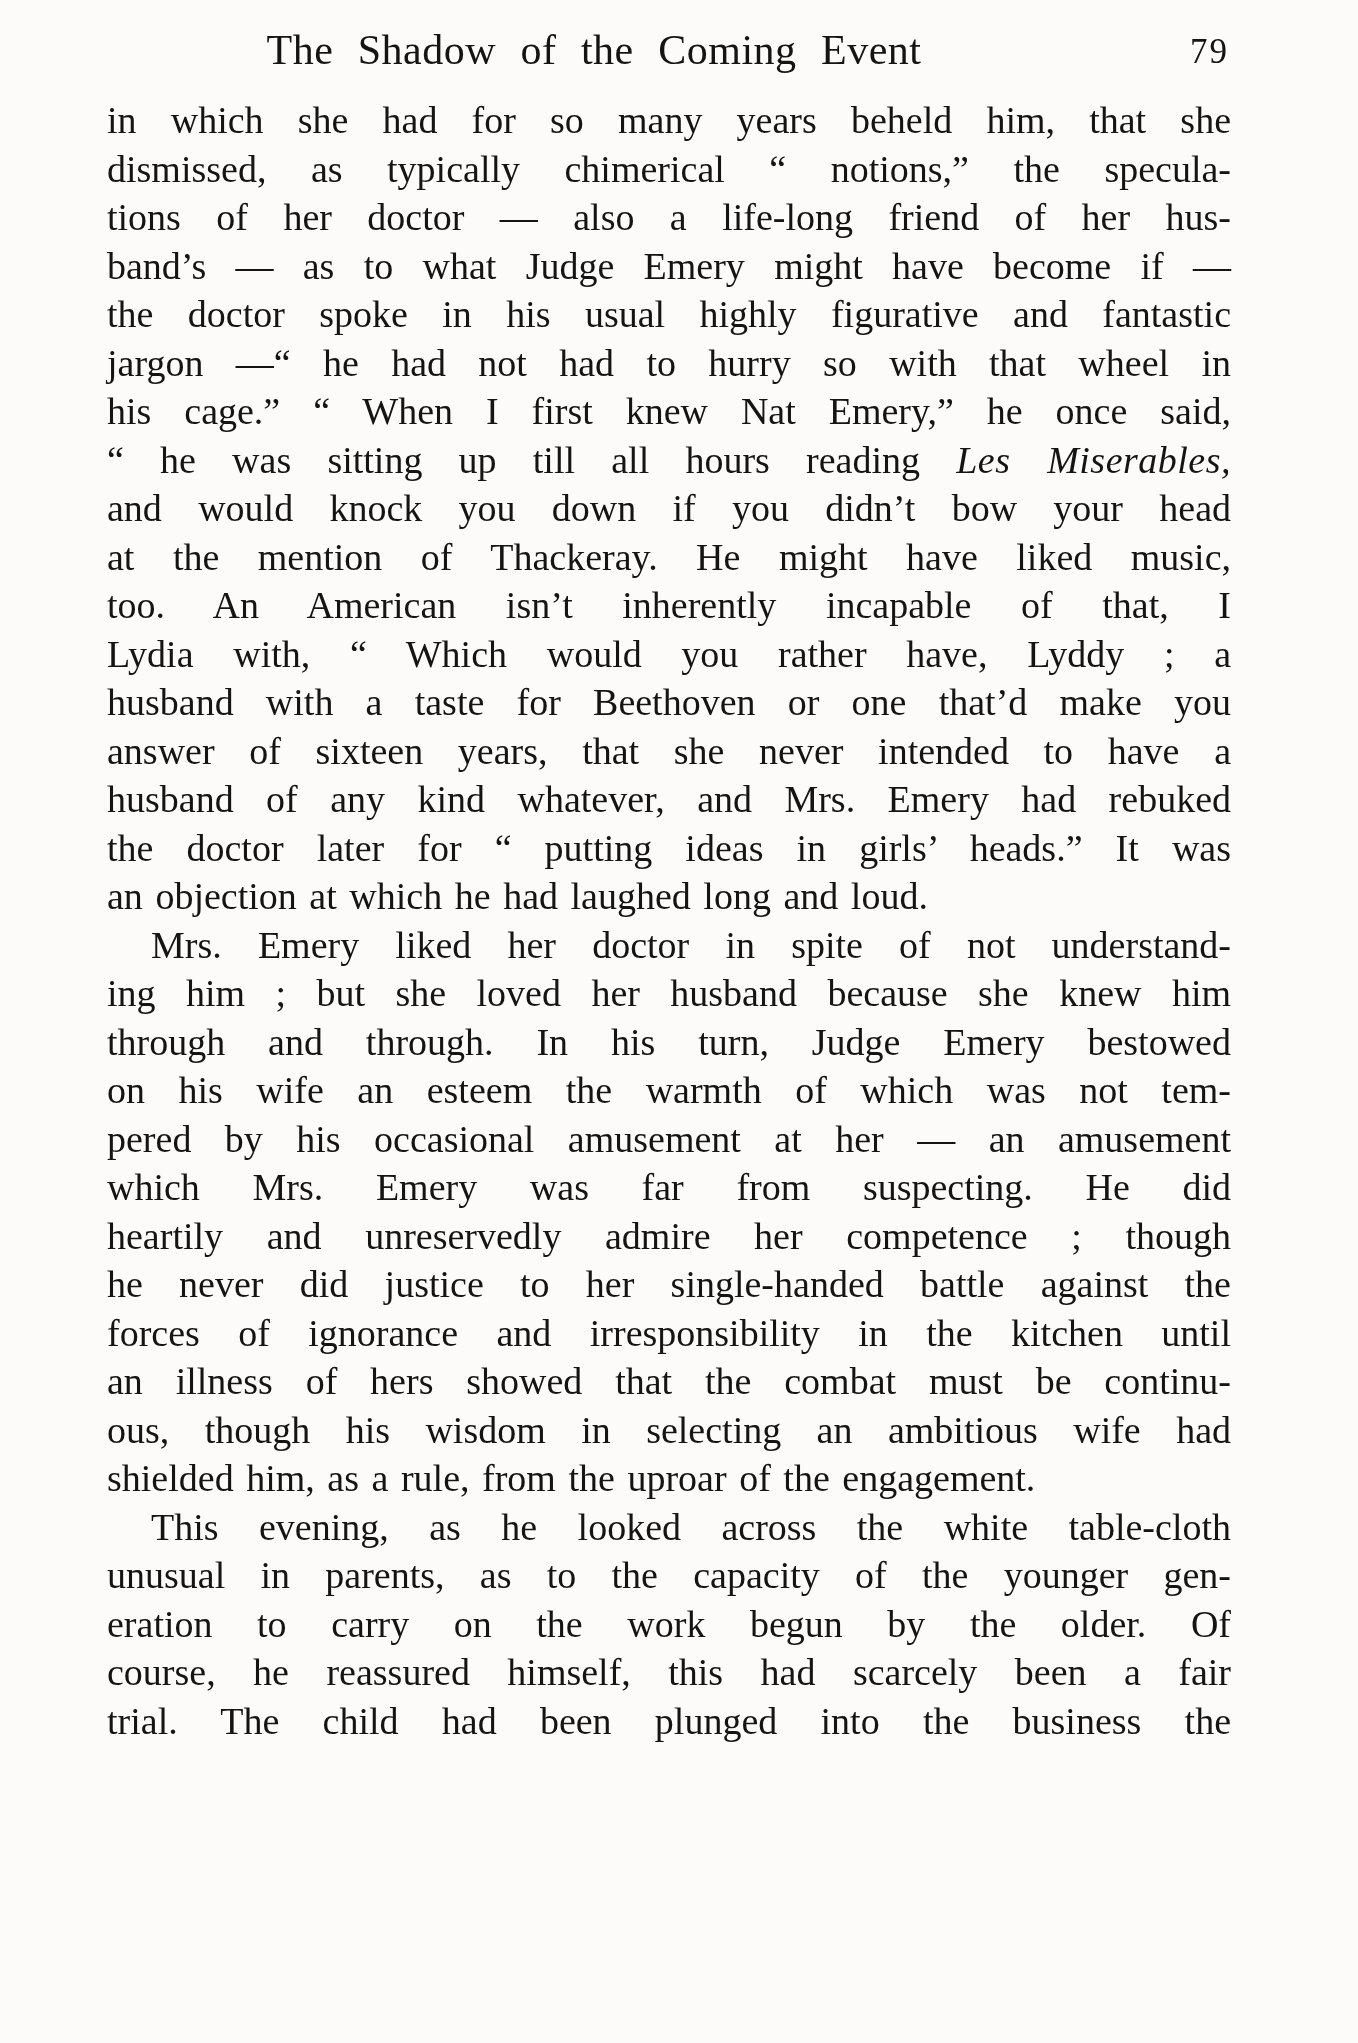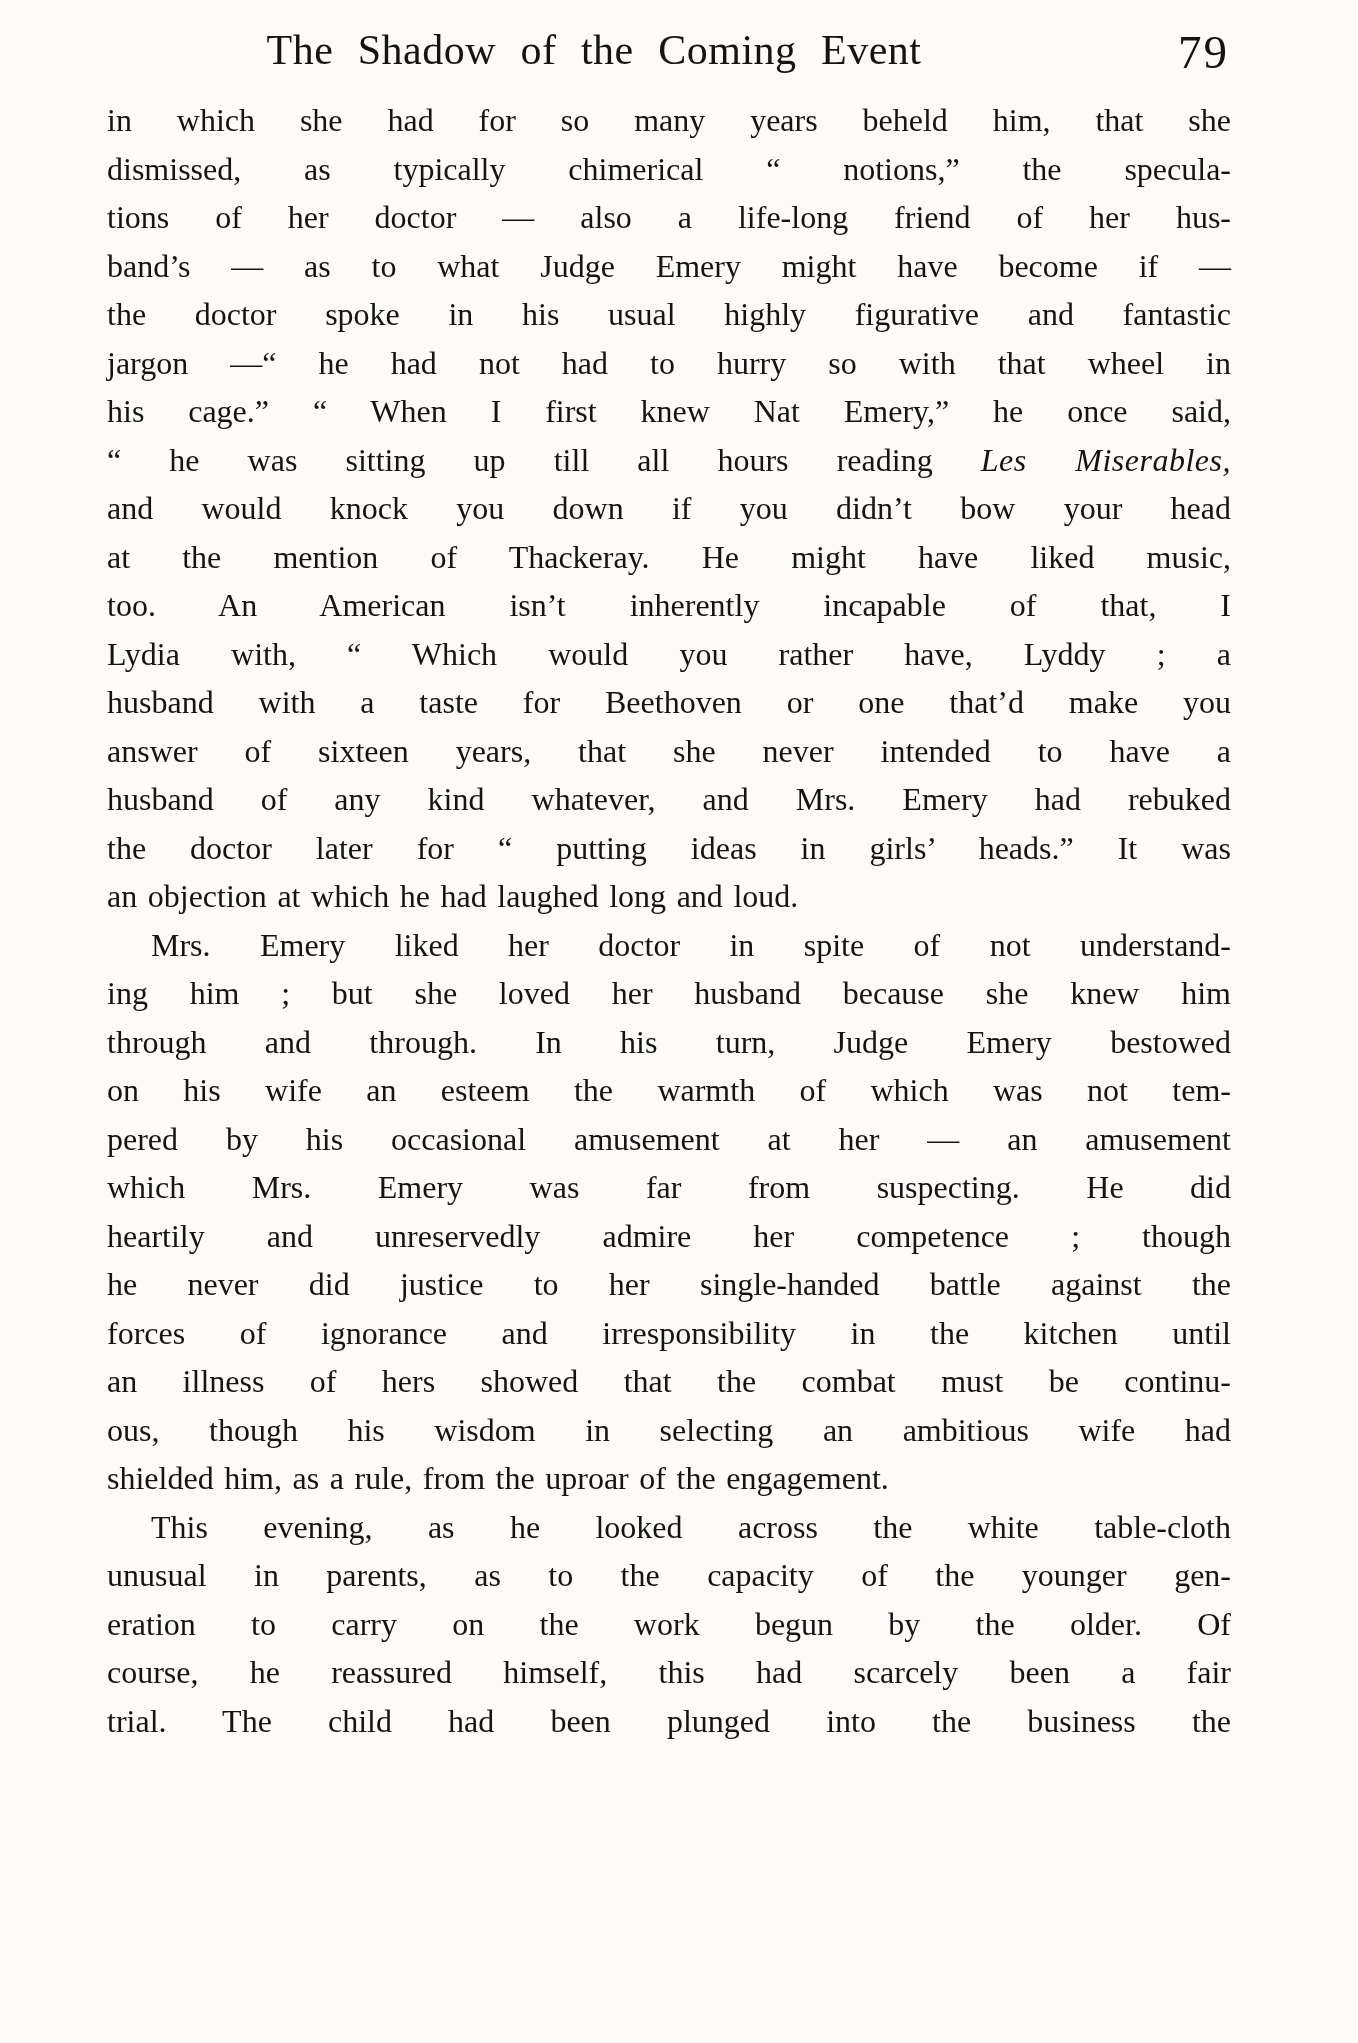--- a/index.html
+++ b/index.html
@@ -32,30 +32,30 @@
     font-size: 42px;
     line-height: 52px;
     letter-spacing: 0.5px;
     word-spacing: 0.32em;
     white-space: nowrap;
   }
   .page-number {
     position: absolute;
     right: 2px;
     top: 2px;
-    font-size: 47px;
+    font-size: 35px;
     line-height: 52px;
     letter-spacing: 2px;
   }
   .text-block {
     position: absolute;
     top: 96px;
     left: 107px;
     width: 1124px;
-    font-size: 32px;
+    font-size: 38px;
   }
   .line {
     height: 48.5px;
     line-height: 48.5px;
     text-align: justify;
     text-align-last: justify;
     white-space: nowrap;
     word-spacing: 0.08em;
   }
   .line.para-end {

